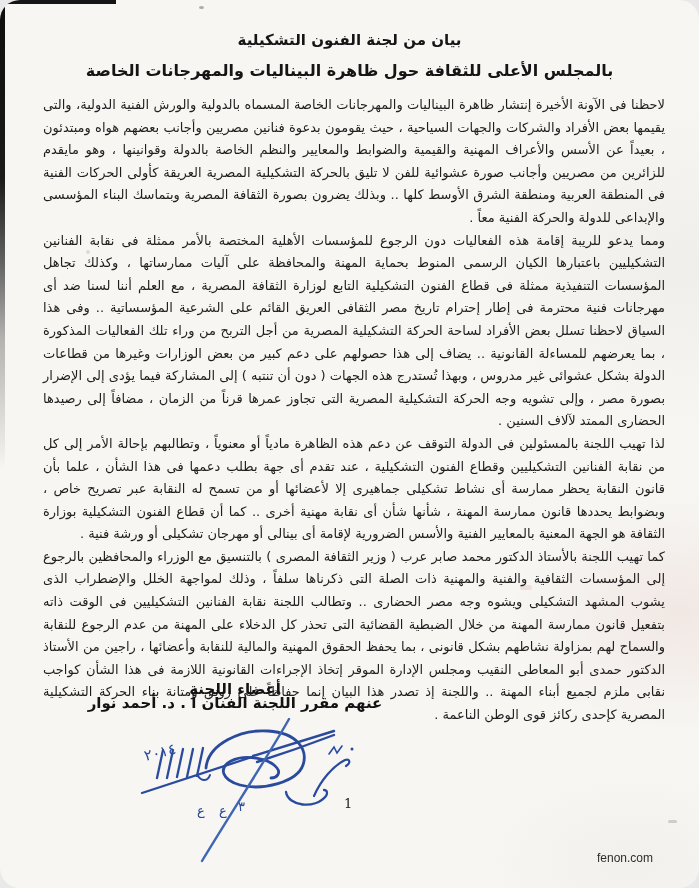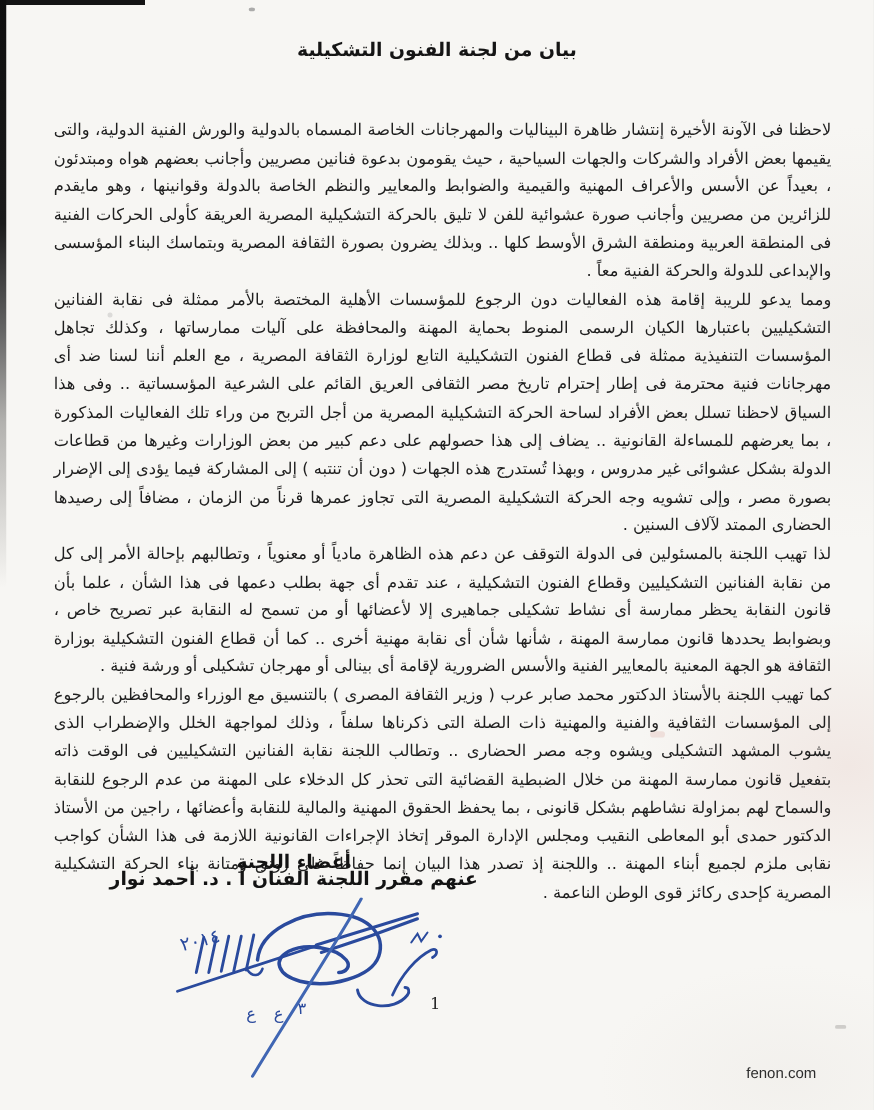--- a/index.html
+++ b/index.html
@@ -8,20 +8,21 @@
     width:699px; height:888px;
     margin:0 auto;
     overflow:hidden;
     background:
       radial-gradient(240px 170px at 97% 69%, rgba(226,195,188,0.28), rgba(226,195,188,0) 70%),
       radial-gradient(320px 230px at 99% 30%, rgba(214,208,202,0.20), rgba(214,208,202,0) 72%),
       radial-gradient(200px 120px at 90% 97%, rgba(220,214,208,0.18), rgba(220,214,208,0) 75%),
       #f7f6f3;
     font-family:"DejaVu Sans", sans-serif;
     color:#1c1c1c;
+    border-radius:20px;
   }
   
   .edge-top  { position:absolute; left:0; top:0; width:116px; height:4px; background:#141414; }
   .edge-left { position:absolute; left:0; top:0; width:5px; height:470px;
                background:linear-gradient(#0e0e0e 0%, #1b1b1b 38%, #636363 56%, #b3b2af 72%, rgba(195,195,192,0) 100%); }
   .speck { position:absolute; border-radius:50%; }
   .speck-a { left:199px; top:6px;  width:5px;  height:3px; background:rgba(110,110,110,.55); }
   .speck-b { left:668px; top:820px; width:9px; height:3px; background:rgba(150,148,145,.4); border-radius:2px; }
   .speck-c { left:520px; top:585px; width:12px; height:5px; background:rgba(205,130,115,.18); border-radius:3px; }
   .speck-d { left:86px;  top:250px; width:4px;  height:4px; background:rgba(140,140,140,.25); }
@@ -74,20 +75,21 @@
 <div class="page">
 
   <div class="edge-top"></div>
   <div class="edge-left"></div>
   <div class="speck speck-a"></div>
   <div class="speck speck-b"></div>
   <div class="speck speck-c"></div>
   <div class="speck speck-d"></div>
 
   <div class="title-1">بيان من لجنة الفنون التشكيلية</div>
+  <div class="title-2">بالمجلس الأعلى للثقافة حول ظاهرة البيناليات  والمهرجانات الخاصة</div>
 
   <div class="body-text">
     <p>لاحظنا فى الآونة الأخيرة إنتشار ظاهرة البيناليات والمهرجانات الخاصة المسماه بالدولية والورش الفنية الدولية، والتى يقيمها بعض الأفراد والشركات والجهات السياحية ، حيث يقومون بدعوة فنانين مصريين وأجانب بعضهم هواه ومبتدئون ، بعيداً عن الأسس والأعراف المهنية والقيمية والضوابط والمعايير والنظم الخاصة بالدولة وقوانينها ، وهو مايقدم للزائرين من مصريين وأجانب صورة عشوائية للفن لا تليق بالحركة التشكيلية المصرية العريقة كأولى الحركات الفنية فى المنطقة العربية ومنطقة الشرق الأوسط كلها .. وبذلك يضرون بصورة الثقافة المصرية وبتماسك البناء المؤسسى والإبداعى للدولة والحركة الفنية معاً .</p>
     <p>ومما يدعو للريبة إقامة هذه الفعاليات دون الرجوع للمؤسسات الأهلية المختصة بالأمر ممثلة فى نقابة الفنانين التشكيليين باعتبارها الكيان الرسمى المنوط بحماية المهنة والمحافظة على آليات ممارساتها ، وكذلك تجاهل المؤسسات التنفيذية ممثلة فى قطاع الفنون التشكيلية التابع لوزارة الثقافة المصرية ، مع العلم أننا لسنا ضد أى مهرجانات فنية محترمة فى إطار إحترام تاريخ مصر الثقافى العريق القائم على الشرعية المؤسساتية .. وفى هذا السياق لاحظنا تسلل بعض الأفراد لساحة الحركة التشكيلية المصرية من أجل التربح من وراء تلك الفعاليات المذكورة ، بما يعرضهم للمساءلة القانونية .. يضاف إلى هذا حصولهم على دعم كبير من بعض الوزارات وغيرها من قطاعات الدولة بشكل عشوائى غير مدروس ، وبهذا تُستدرج هذه الجهات ( دون أن تنتبه ) إلى المشاركة فيما يؤدى إلى الإضرار بصورة مصر ، وإلى تشويه وجه الحركة التشكيلية المصرية التى تجاوز عمرها قرناً من الزمان ، مضافاً إلى رصيدها الحضارى الممتد لآلاف السنين .</p>
     <p>لذا تهيب اللجنة بالمسئولين فى الدولة التوقف عن دعم هذه الظاهرة مادياً أو معنوياً ، وتطالبهم بإحالة الأمر إلى كل من نقابة الفنانين التشكيليين وقطاع الفنون التشكيلية ، عند تقدم أى جهة بطلب دعمها فى هذا الشأن ، علما بأن قانون النقابة يحظر ممارسة أى نشاط تشكيلى جماهيرى إلا لأعضائها أو من تسمح له النقابة عبر تصريح خاص ، وبضوابط يحددها قانون ممارسة المهنة ، شأنها شأن أى نقابة مهنية أخرى .. كما أن قطاع الفنون التشكيلية بوزارة الثقافة هو الجهة المعنية بالمعايير الفنية والأسس الضرورية لإقامة أى بينالى أو مهرجان تشكيلى أو ورشة فنية .</p>
     <p>كما تهيب اللجنة بالأستاذ الدكتور محمد صابر عرب ( وزير الثقافة المصرى ) بالتنسيق مع الوزراء والمحافظين بالرجوع إلى المؤسسات الثقافية والفنية والمهنية ذات الصلة التى ذكرناها سلفاً ، وذلك لمواجهة الخلل والإضطراب الذى يشوب المشهد التشكيلى ويشوه وجه مصر الحضارى .. وتطالب اللجنة نقابة الفنانين التشكيليين فى الوقت ذاته بتفعيل قانون ممارسة المهنة من خلال الضبطية القضائية التى تحذر كل الدخلاء على المهنة من عدم الرجوع للنقابة والسماح لهم بمزاولة نشاطهم بشكل قانونى ، بما يحفظ الحقوق المهنية والمالية للنقابة وأعضائها ، راجين من الأستاذ الدكتور حمدى أبو المعاطى النقيب ومجلس الإدارة الموقر إتخاذ الإجراءات القانونية اللازمة فى هذا الشأن كواجب نقابى ملزم لجميع أبناء المهنة .. واللجنة إذ تصدر هذا البيان إنما حفاظاً على رونق ومتانة بناء الحركة التشكيلية المصرية كإحدى ركائز قوى الوطن الناعمة .</p>
   </div>
 
   <div class="members-heading">أعضاء اللجنة</div>
   <div class="rapporteur-line">عنهم مقرر اللجنة الفنان أ . د. أحمد نوار</div>

